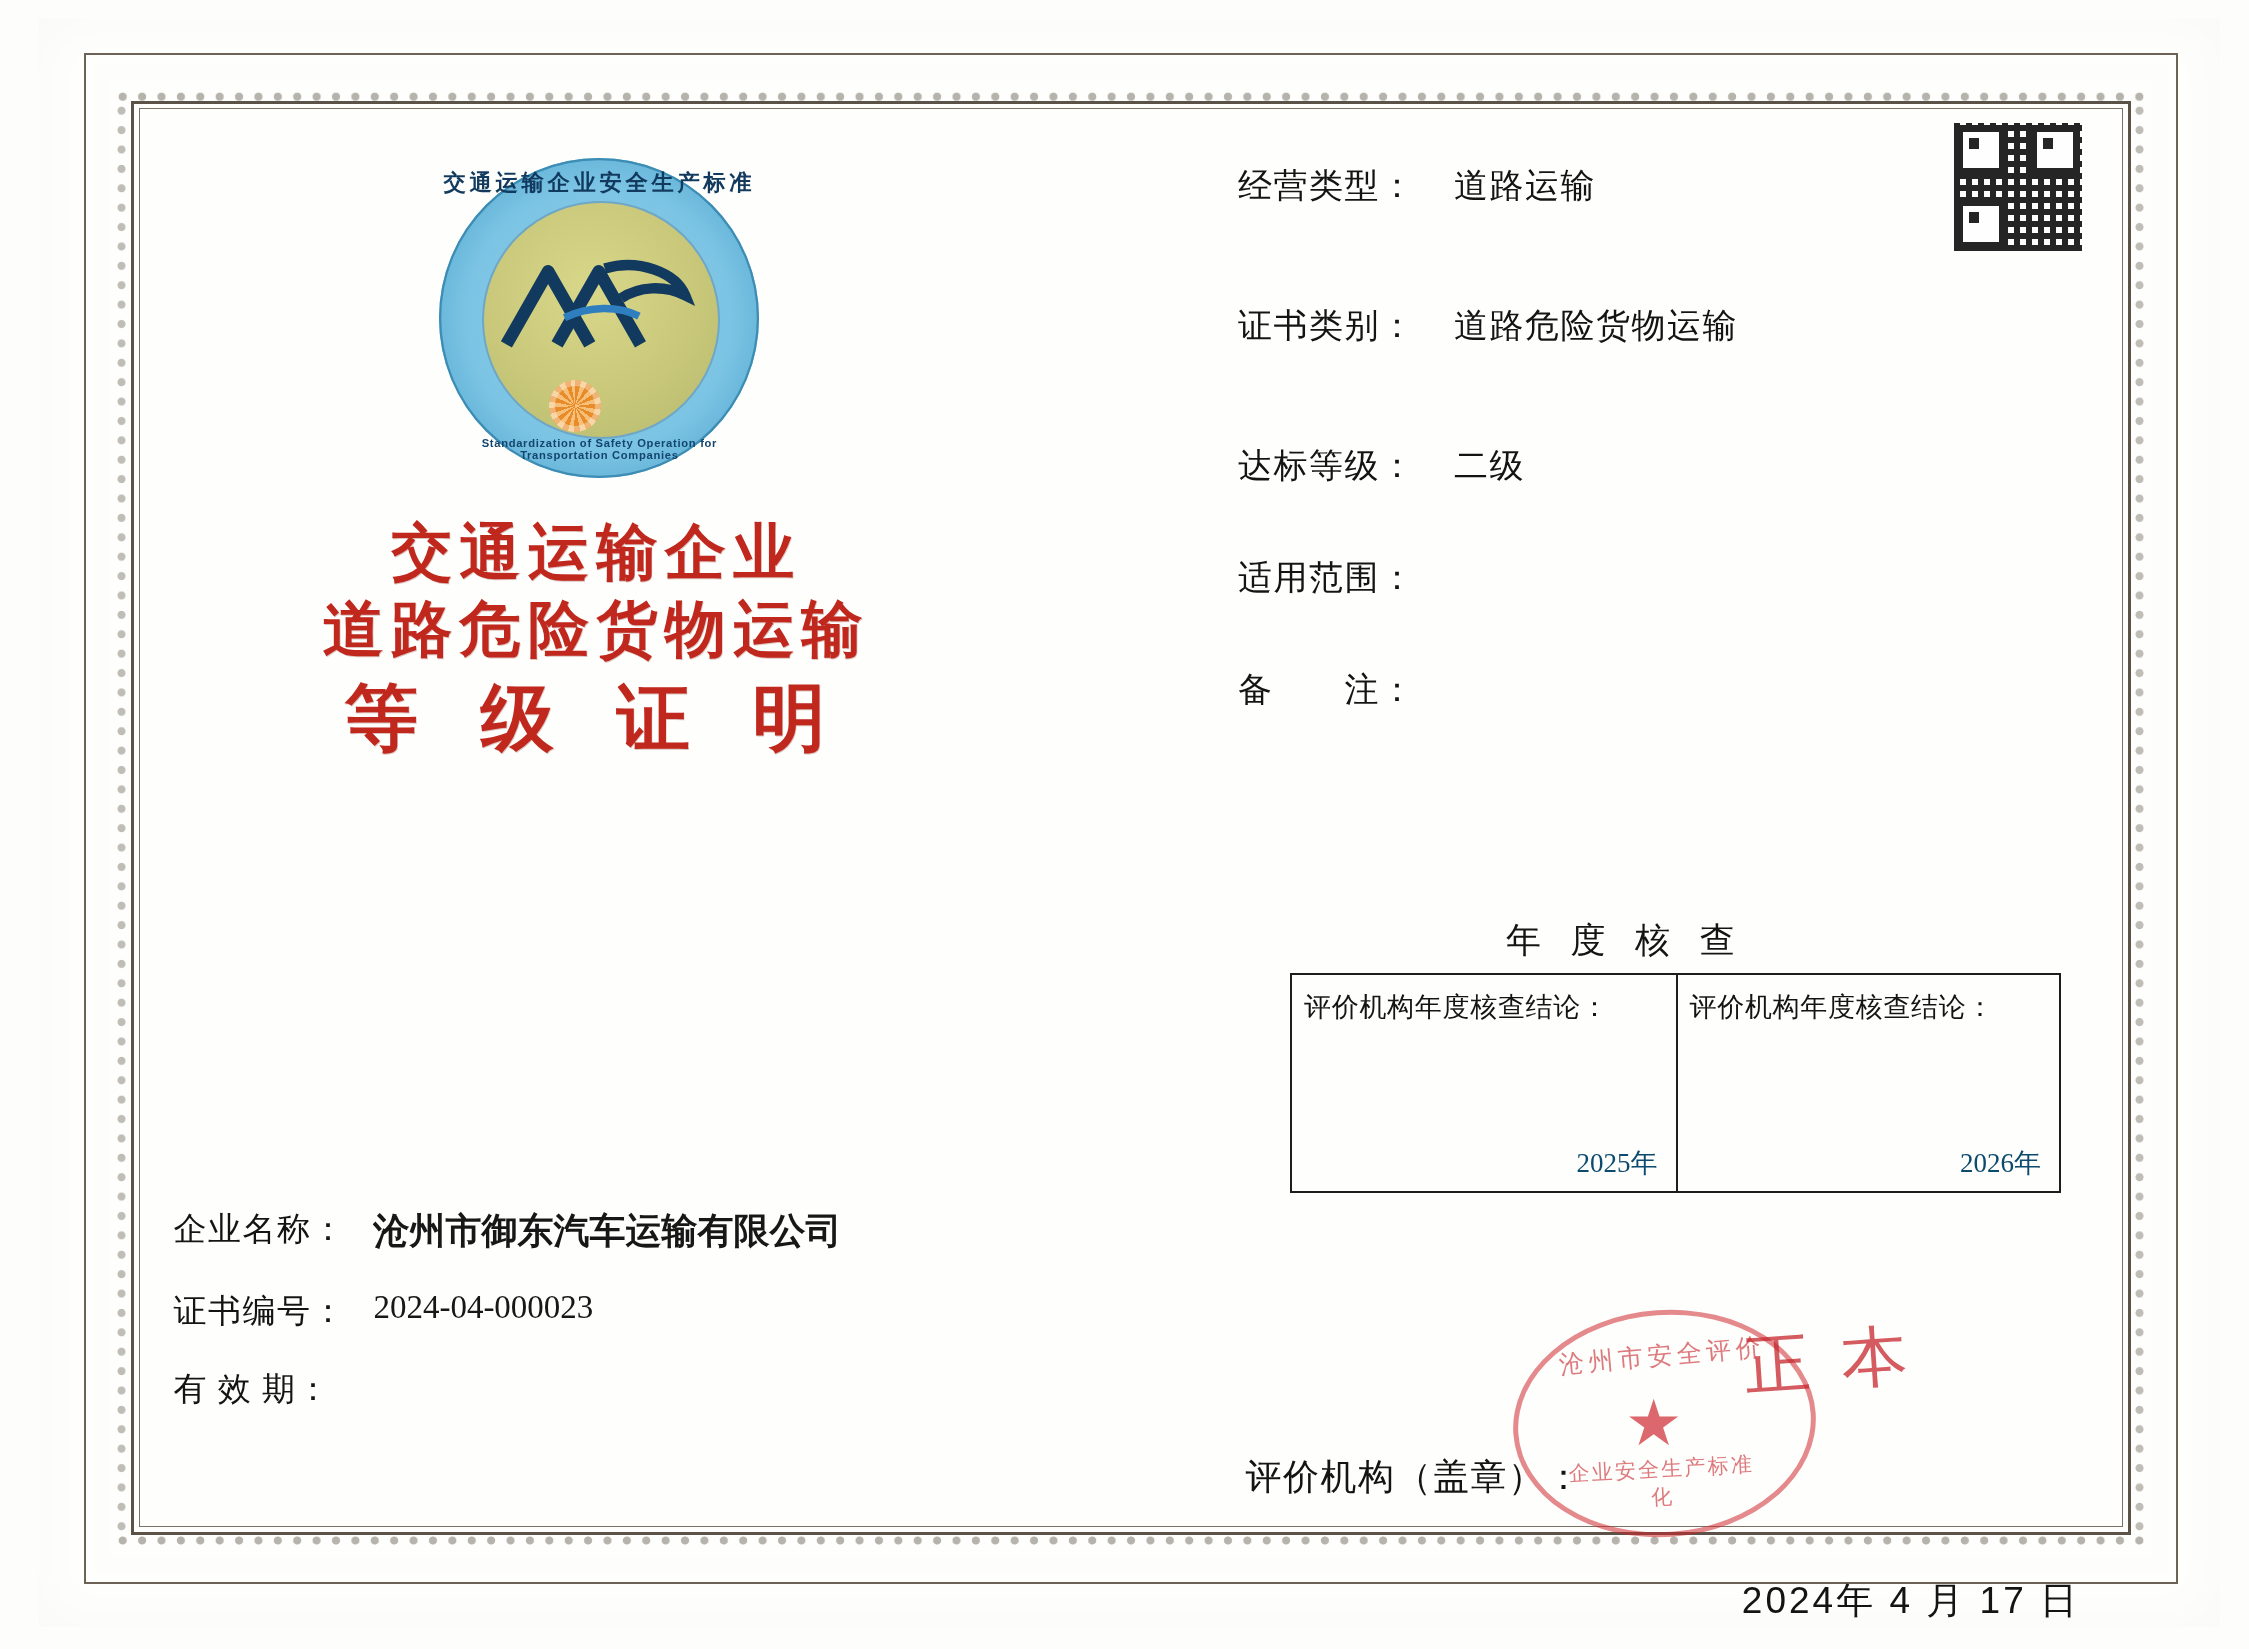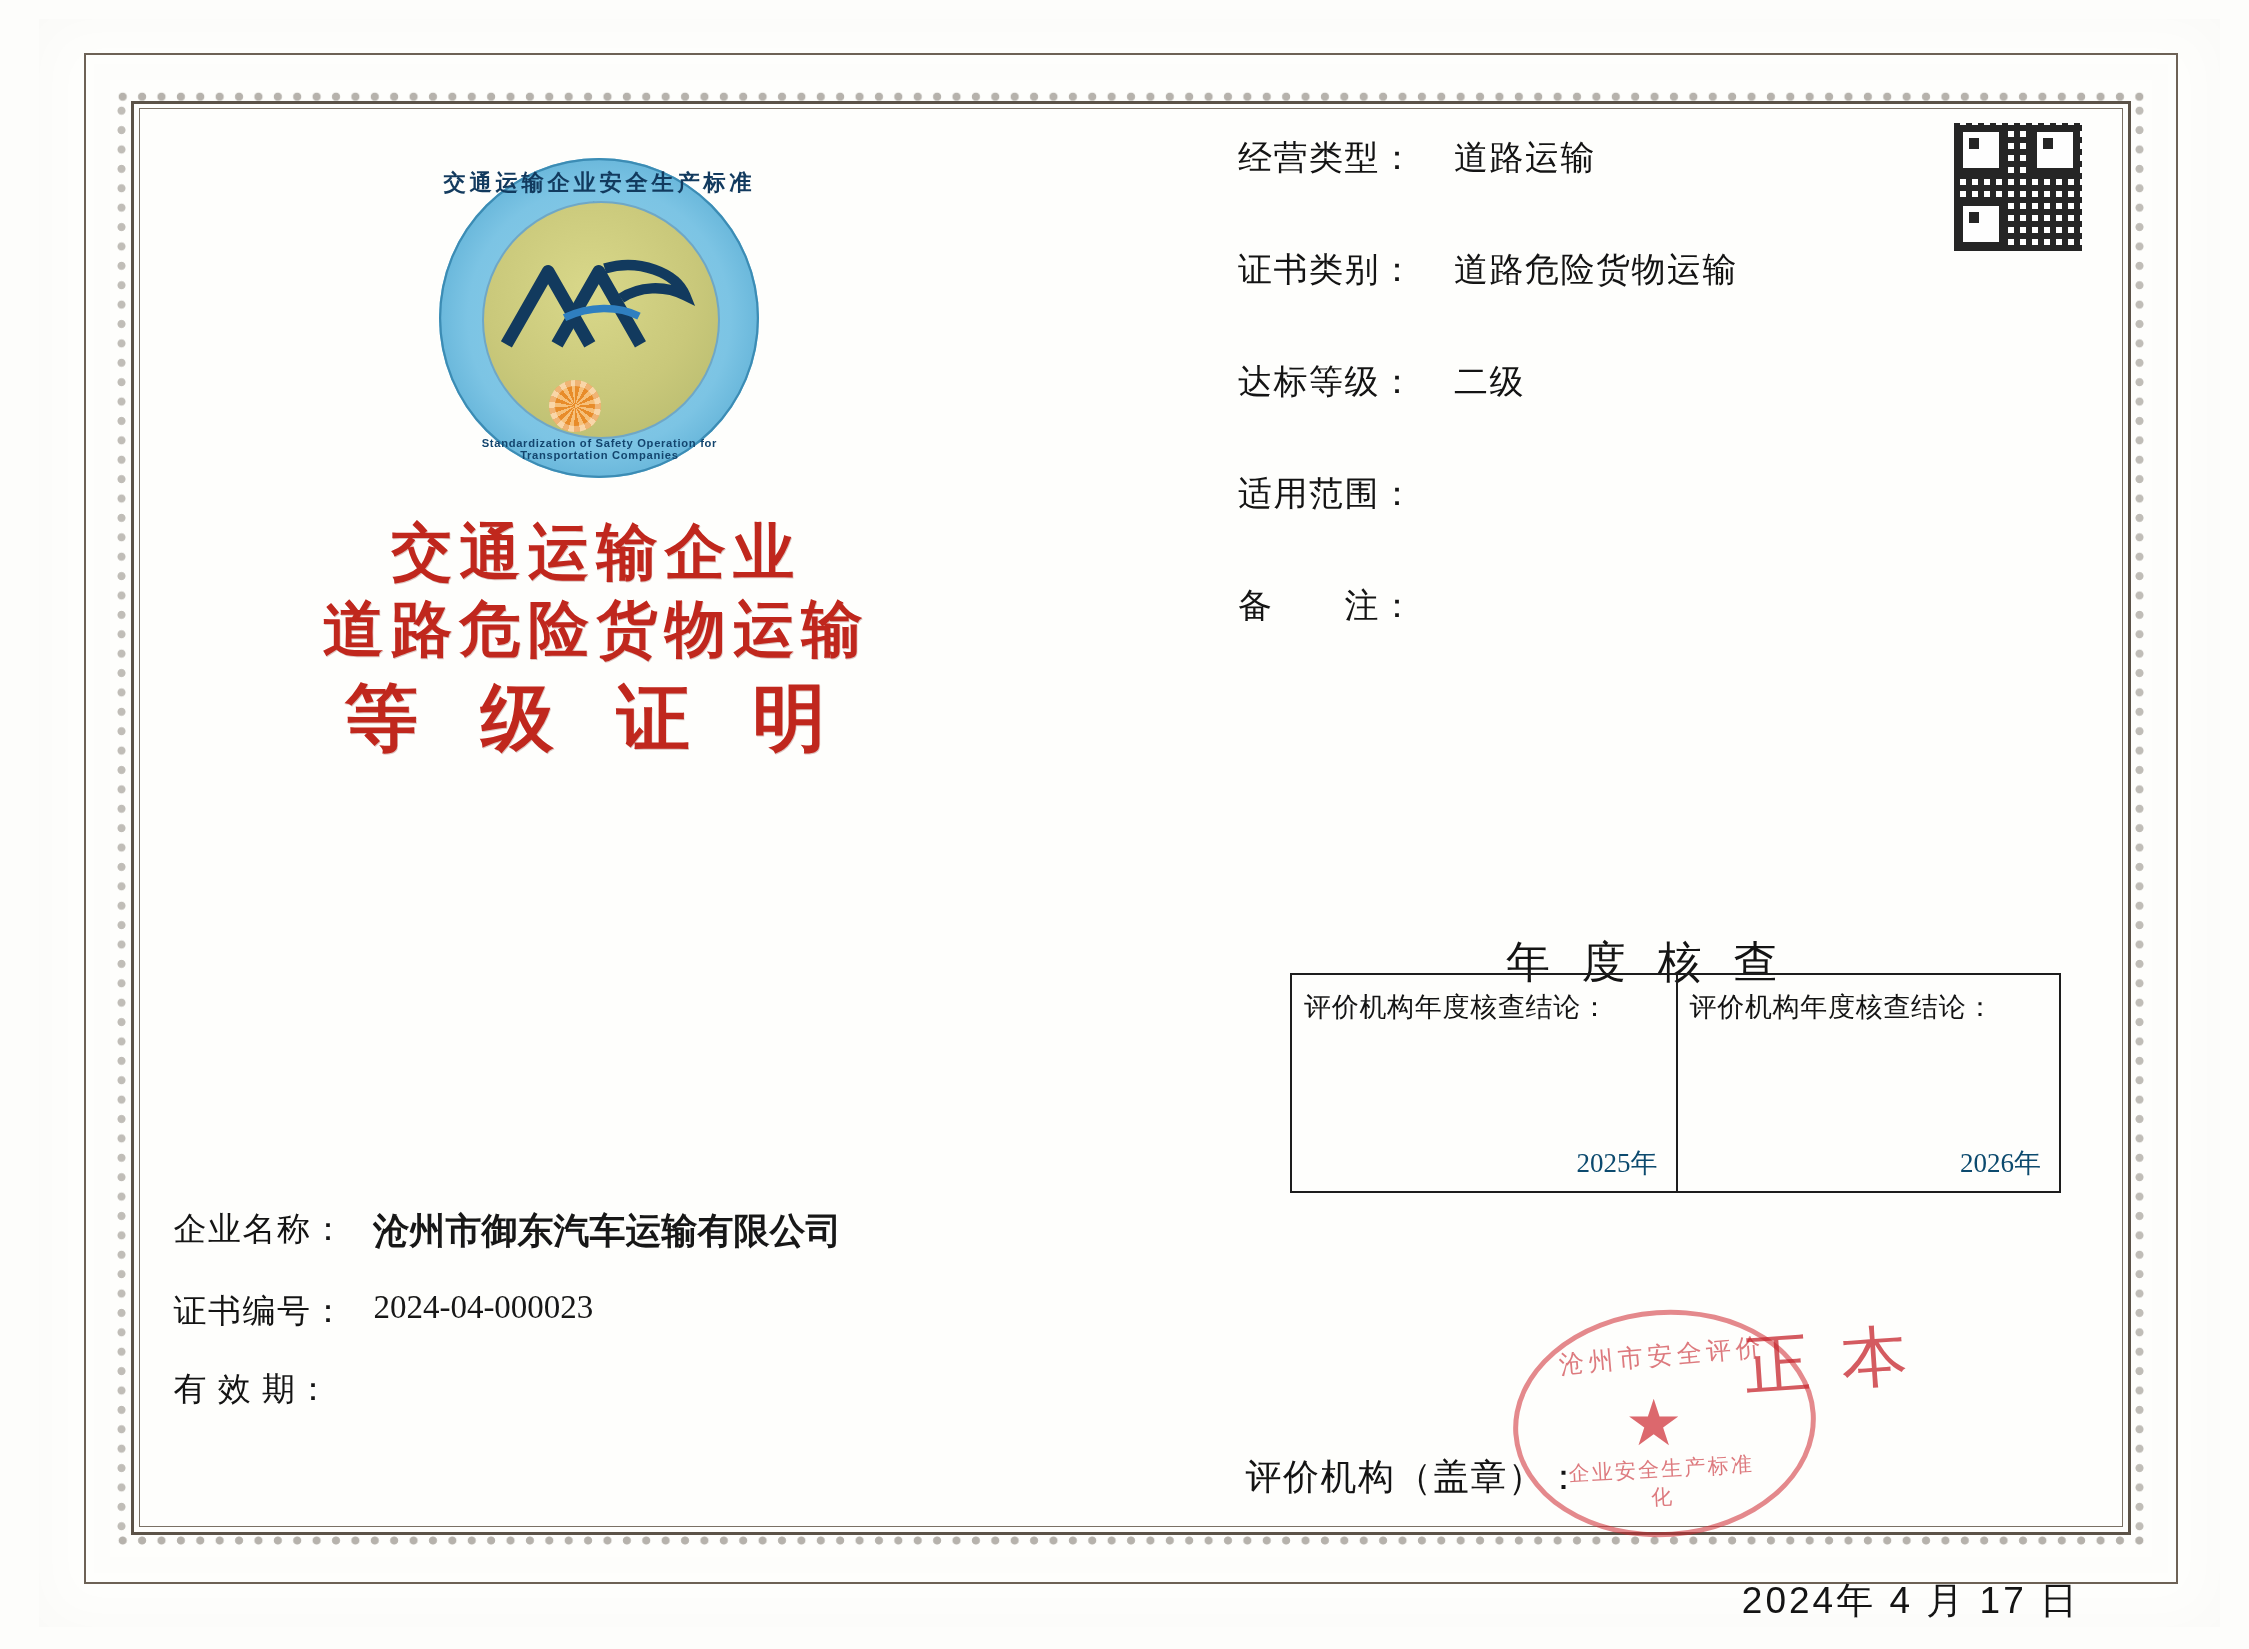--- a/index.html
+++ b/index.html
@@ -264,20 +264,21 @@
   .info-row .lbl {
     width: 216px;
     flex: 0 0 216px;
     letter-spacing: 1.5px;
   }
   .info-row .lbl.spaced {
     letter-spacing: 1.5px;
   }
   .info-row .val {
     letter-spacing: 1.5px;
+    margin-top: 28px;
   }
 
   .qr {
     position: absolute;
     right: 28px;
     top: -12px;
     width: 128px;
     height: 128px;
     background-color: #ffffff;
     background-image:
@@ -301,23 +302,23 @@
     left: 6px; top: 6px;
     width: 10.4px; height: 10.4px;
     background: #000;
     display: block;
   }
 
   
   .annual-title {
     position: absolute;
     left: 268px;
-    top: 798px;
-    font-family: "Liberation Serif", serif;
-    font-size: 44px;
+    top: 782px;
+    font-family: "Liberation Serif", serif;
+    font-size: 35px;
     letter-spacing: 10.4px;
     color: #141414;
   }
   .annual-table {
     position: absolute;
     left: 52px;
     top: 838px;
     width: 767px;
     height: 216px;
     border: 2.2px solid #1d1d1d;

